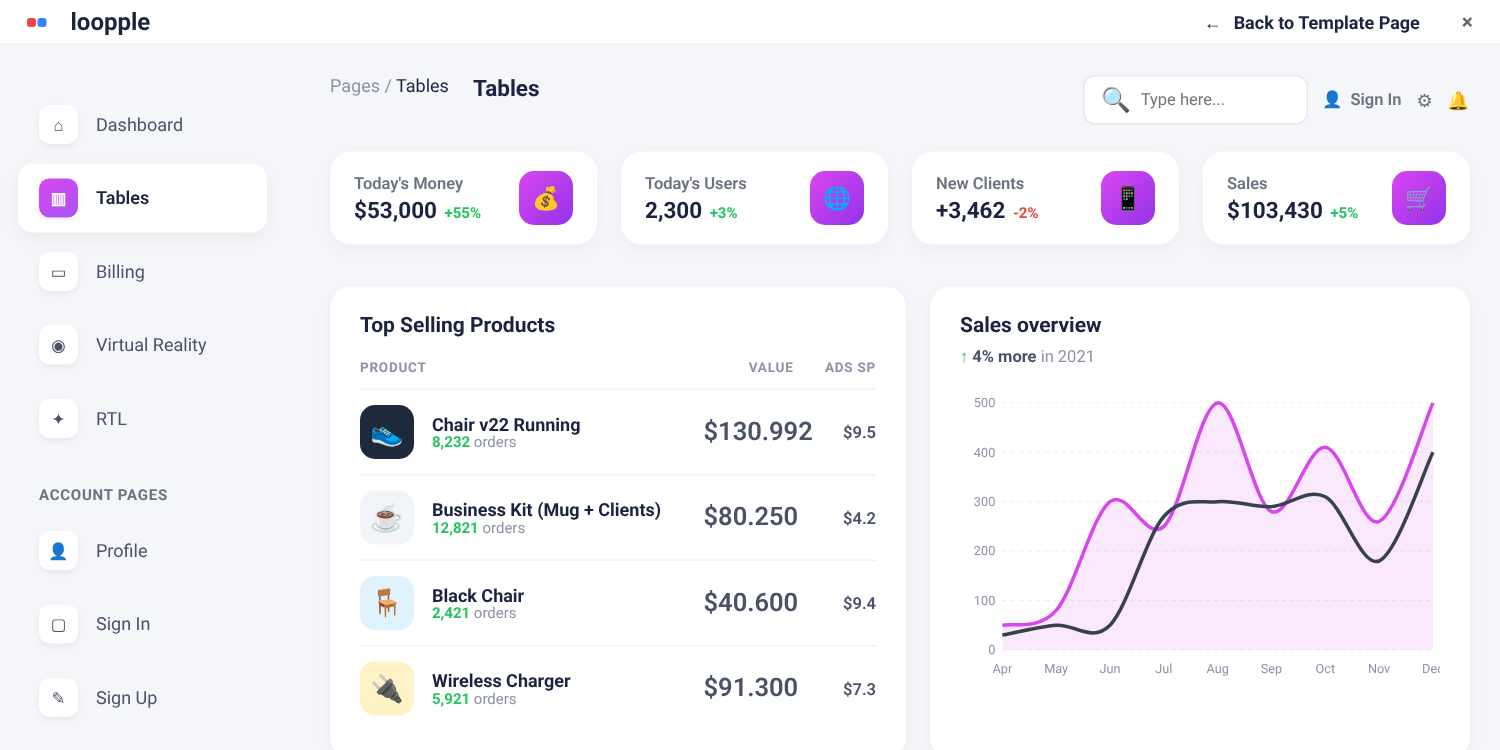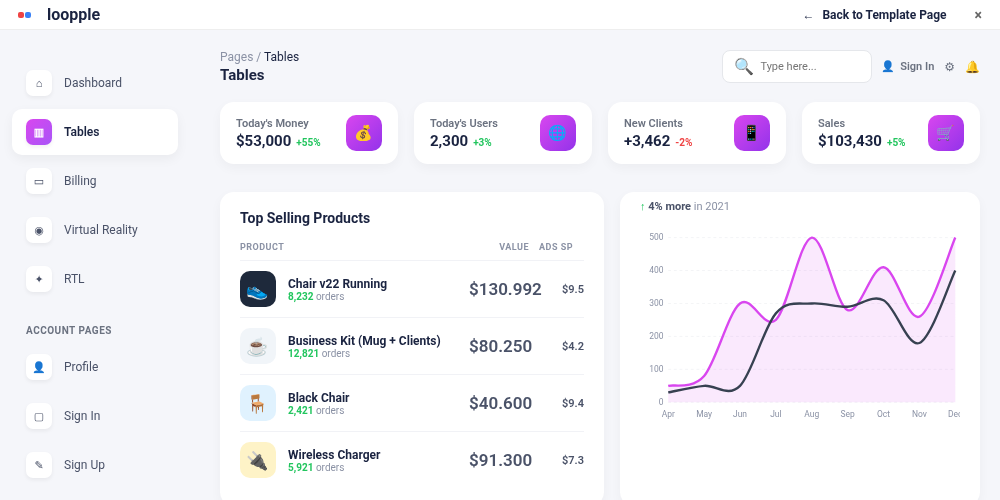--- a/index.html
+++ b/index.html
@@ -12,21 +12,21 @@
 .close-x{margin-left:20px;color:#666;font-size:14px}
 .main{display:flex;height:470px}
 .sidebar{width:190px;padding:30px 12px 10px}
 .nav-item{display:flex;align-items:center;gap:12px;padding:10px 14px;border-radius:10px;cursor:pointer;margin-bottom:3px;font-size:12px;color:#4a5268}
 .nav-item.active{background:#fff;box-shadow:0 4px 12px rgba(0,0,0,0.05);font-weight:600;color:#1a2340}
 .nav-icon{width:26px;height:26px;border-radius:7px;background:#fff;display:flex;align-items:center;justify-content:center;box-shadow:0 2px 4px rgba(0,0,0,0.06);font-size:11px}
 .nav-item.active .nav-icon{background:linear-gradient(135deg,#d946ef,#a855f7);color:#fff}
 .section-label{font-size:10px;font-weight:700;color:#6b7280;letter-spacing:0.5px;padding:20px 14px 8px}
 .content{flex:1;padding:20px 20px 0 30px;overflow:hidden}
 .header{display:flex;align-items:flex-start;justify-content:space-between;margin-bottom:18px}
-.breadcrumb-wrap{display:flex;flex-direction:column;gap:2px}
+.breadcrumb-wrap{display:flex;flex-direction:row;gap:16px}
 .breadcrumb{font-size:12px;color:#8b92a5}
 .breadcrumb .cur{color:#1a2340}
 .page-title{font-size:15px;font-weight:700;color:#1a2340}
 .header-right{display:flex;align-items:center;gap:10px}
 .search{display:flex;align-items:center;background:#fff;border:1px solid #e5e7eb;border-radius:8px;padding:6px 12px;width:150px}
 .search input{border:none;outline:none;font-size:11px;color:#8b92a5;width:100%;background:transparent}
 .signin{display:flex;align-items:center;gap:5px;font-size:11px;font-weight:600;color:#6b7280}
 .hdr-icon{color:#6b7280;font-size:12px}
 .stats{display:flex;gap:16px;margin-bottom:28px}
 .stat{flex:1;background:#fff;border-radius:14px;padding:13px 16px;display:flex;justify-content:space-between;align-items:center;box-shadow:0 4px 12px rgba(0,0,0,0.04)}
@@ -34,21 +34,21 @@
 .stat-value{font-size:15px;font-weight:700;color:#1a2340;display:flex;align-items:baseline;gap:5px}
 .stat-change{font-size:10px;font-weight:700}
 .pos{color:#22c55e}.neg{color:#ef4444}
 .stat-icon{width:36px;height:36px;border-radius:10px;background:linear-gradient(135deg,#d946ef,#9333ea);display:flex;align-items:center;justify-content:center;color:#fff;font-size:15px}
 .panels{display:flex;gap:16px}
 .panel{background:#fff;border-radius:14px;box-shadow:0 4px 12px rgba(0,0,0,0.04)}
 .panel-l{flex:1;padding:18px 20px}
 .panel-r{width:360px;padding:18px 20px}
 .panel-title{font-size:14px;font-weight:700;color:#1a2340;margin-bottom:16px}
 .table-head{display:flex;font-size:9px;font-weight:700;color:#8b92a5;letter-spacing:0.5px;padding-bottom:8px}
-.th-prod{flex:1}.th-val{width:60px;text-align:right}.th-ads{width:45px;margin-left:10px}
+.th-prod{flex:1}.th-val{width:60px;text-align:right}.th-ads{width:45px;text-align:right;margin-left:10px}
 .prow{display:flex;align-items:center;padding:10px 0;border-top:1px solid #f1f2f6}
 .pimg{width:36px;height:36px;border-radius:10px;margin-right:12px;display:flex;align-items:center;justify-content:center;font-size:18px}
 .pinfo{flex:1}
 .pname{font-size:12px;font-weight:700;color:#1a2340}
 .porders{font-size:10px;color:#8b92a5}
 .porders .cnt{color:#22c55e;font-weight:700}
 .pval{width:60px;text-align:right;font-size:17px;color:#4a5268;font-weight:600}
 .pads{width:45px;text-align:right;font-size:11px;color:#4a5268;font-weight:600;margin-left:10px}
 .overview-sub{font-size:11px;color:#8b92a5;margin-top:-10px;margin-bottom:14px}
 .overview-sub .arrow{color:#22c55e}
@@ -214,20 +214,21 @@
                 <div class="pname">Wireless Charger</div>
                 <div class="porders"><span class="cnt">5,921</span> orders</div>
               </div>
               <div class="pval">$91.300</div>
               <div class="pads">$7.3</div>
             </div>
           </div>
       </div>
 
       <div class="panel panel-r">
+        <div class="panel-title">Sales overview</div>
         <div class="overview-sub">
           <span class="arrow">↑</span>
           <span class="bold">4% more</span>
           <span>in 2021</span>
         </div>
         <div class="chart">
           <svg class="chart-svg" id="chart-svg" viewBox="0 0 340 200">
               <line class="grid" x1="30" y1="180" x2="335" y2="180"></line>
               <text class="axis-text" x="25" y="183" text-anchor="end">0</text>
               <line class="grid" x1="30" y1="145" x2="335" y2="145"></line>

